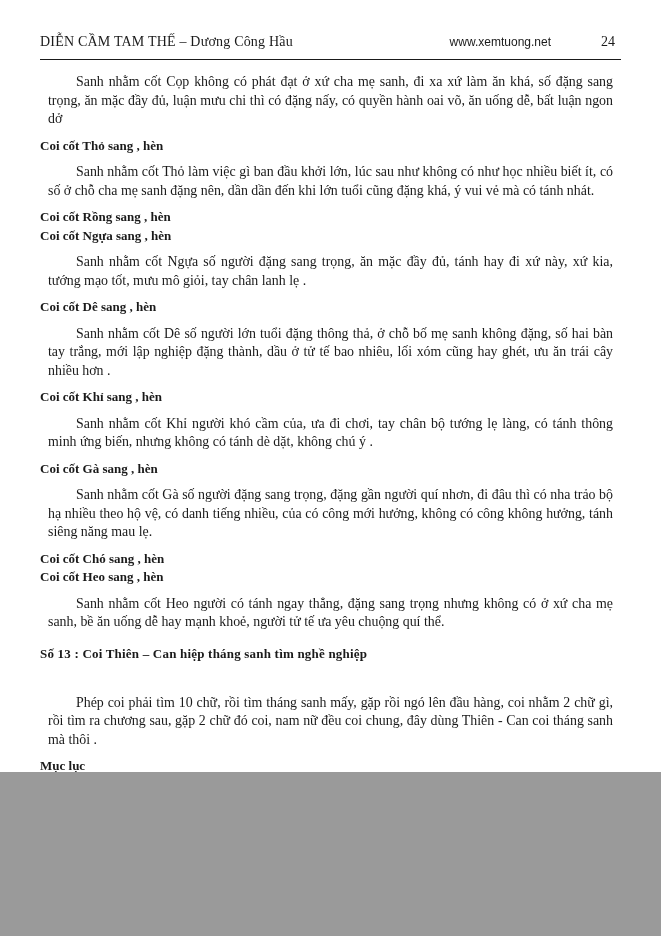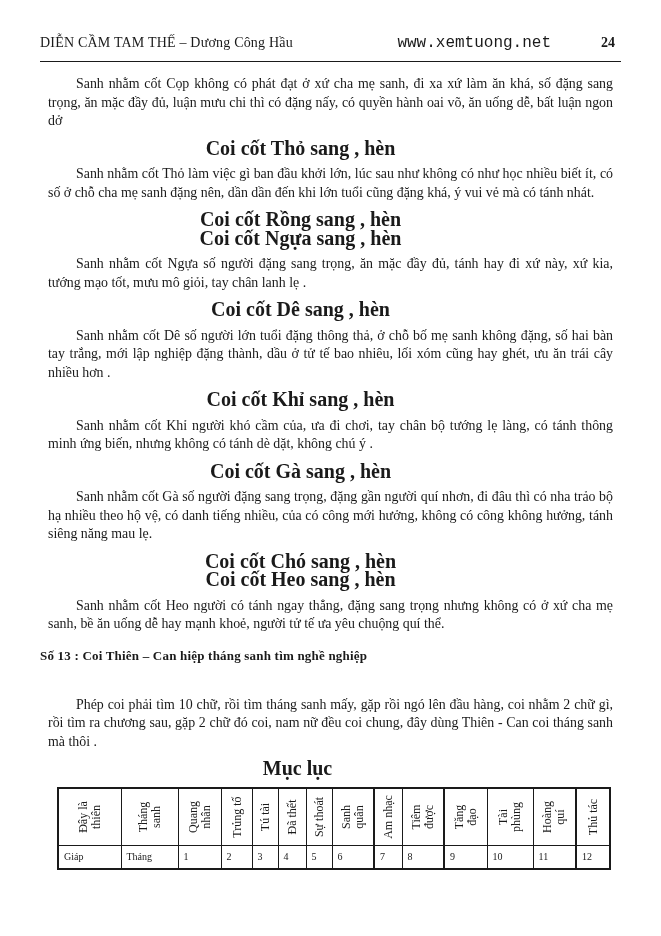--- a/index.html
+++ b/index.html
@@ -1,33 +1,33 @@
 <!DOCTYPE html>
 <html><head>
 <meta charset="utf-8">
 <style>
   html,body { margin:0; padding:0; background:#9a9a9a; }
   .page {
-    width:661px; height:936px; margin:0 auto; background:#ffffff;
+    width:661px; height:772px; margin:0 auto; background:#ffffff;
     font-family:"Liberation Serif", serif; color:#1a1a1a;
     box-sizing:border-box; padding:34px 40px 0 40px;
     position:relative; overflow:hidden;
   }
   
   .page-header { display:flex; align-items:baseline; font-size:14px;
                  padding-bottom:9px; border-bottom:1.7px solid #1a1a1a; }
   .ph-title { flex:1; letter-spacing:0.2px; }
-  .ph-site  { font-family:Liberation Mono, monospace; font-size:16px; }
-  .ph-num   { margin-left:50px; margin-right:6px;font-weight:bold; }
+  .ph-site  { font-family:Liberation Sans, sans-serif; font-size:12px; }
+  .ph-num   { margin-left:50px; margin-right:6px; }
 
   
   .content { margin-top:13px; }
   .para { font-size:13.9px; line-height:18.5px; text-align:justify;
           text-indent:28px; margin:8px; }
-  .subhead { font-size:20px; font-weight:bold; text-align:center;
+  .subhead { font-size:13px; font-weight:bold; 
              margin:0 60px 0 0; line-height:18.5px; }
   .section-title { font-size:13px; font-weight:bold; line-height:27px;
                    margin:6px 0 0 0; letter-spacing:0.2px; }
   .method { margin-top:27px; }
   .muc-luc { margin-top:1px; margin-right:66px; }
 
   
   .tbl { border-collapse:collapse; table-layout:fixed; margin:9px 0 0 17px;
          border:2px solid #1a1a1a; }
   .tbl th, .tbl td { border:1px solid #1a1a1a; font-weight:normal; }

